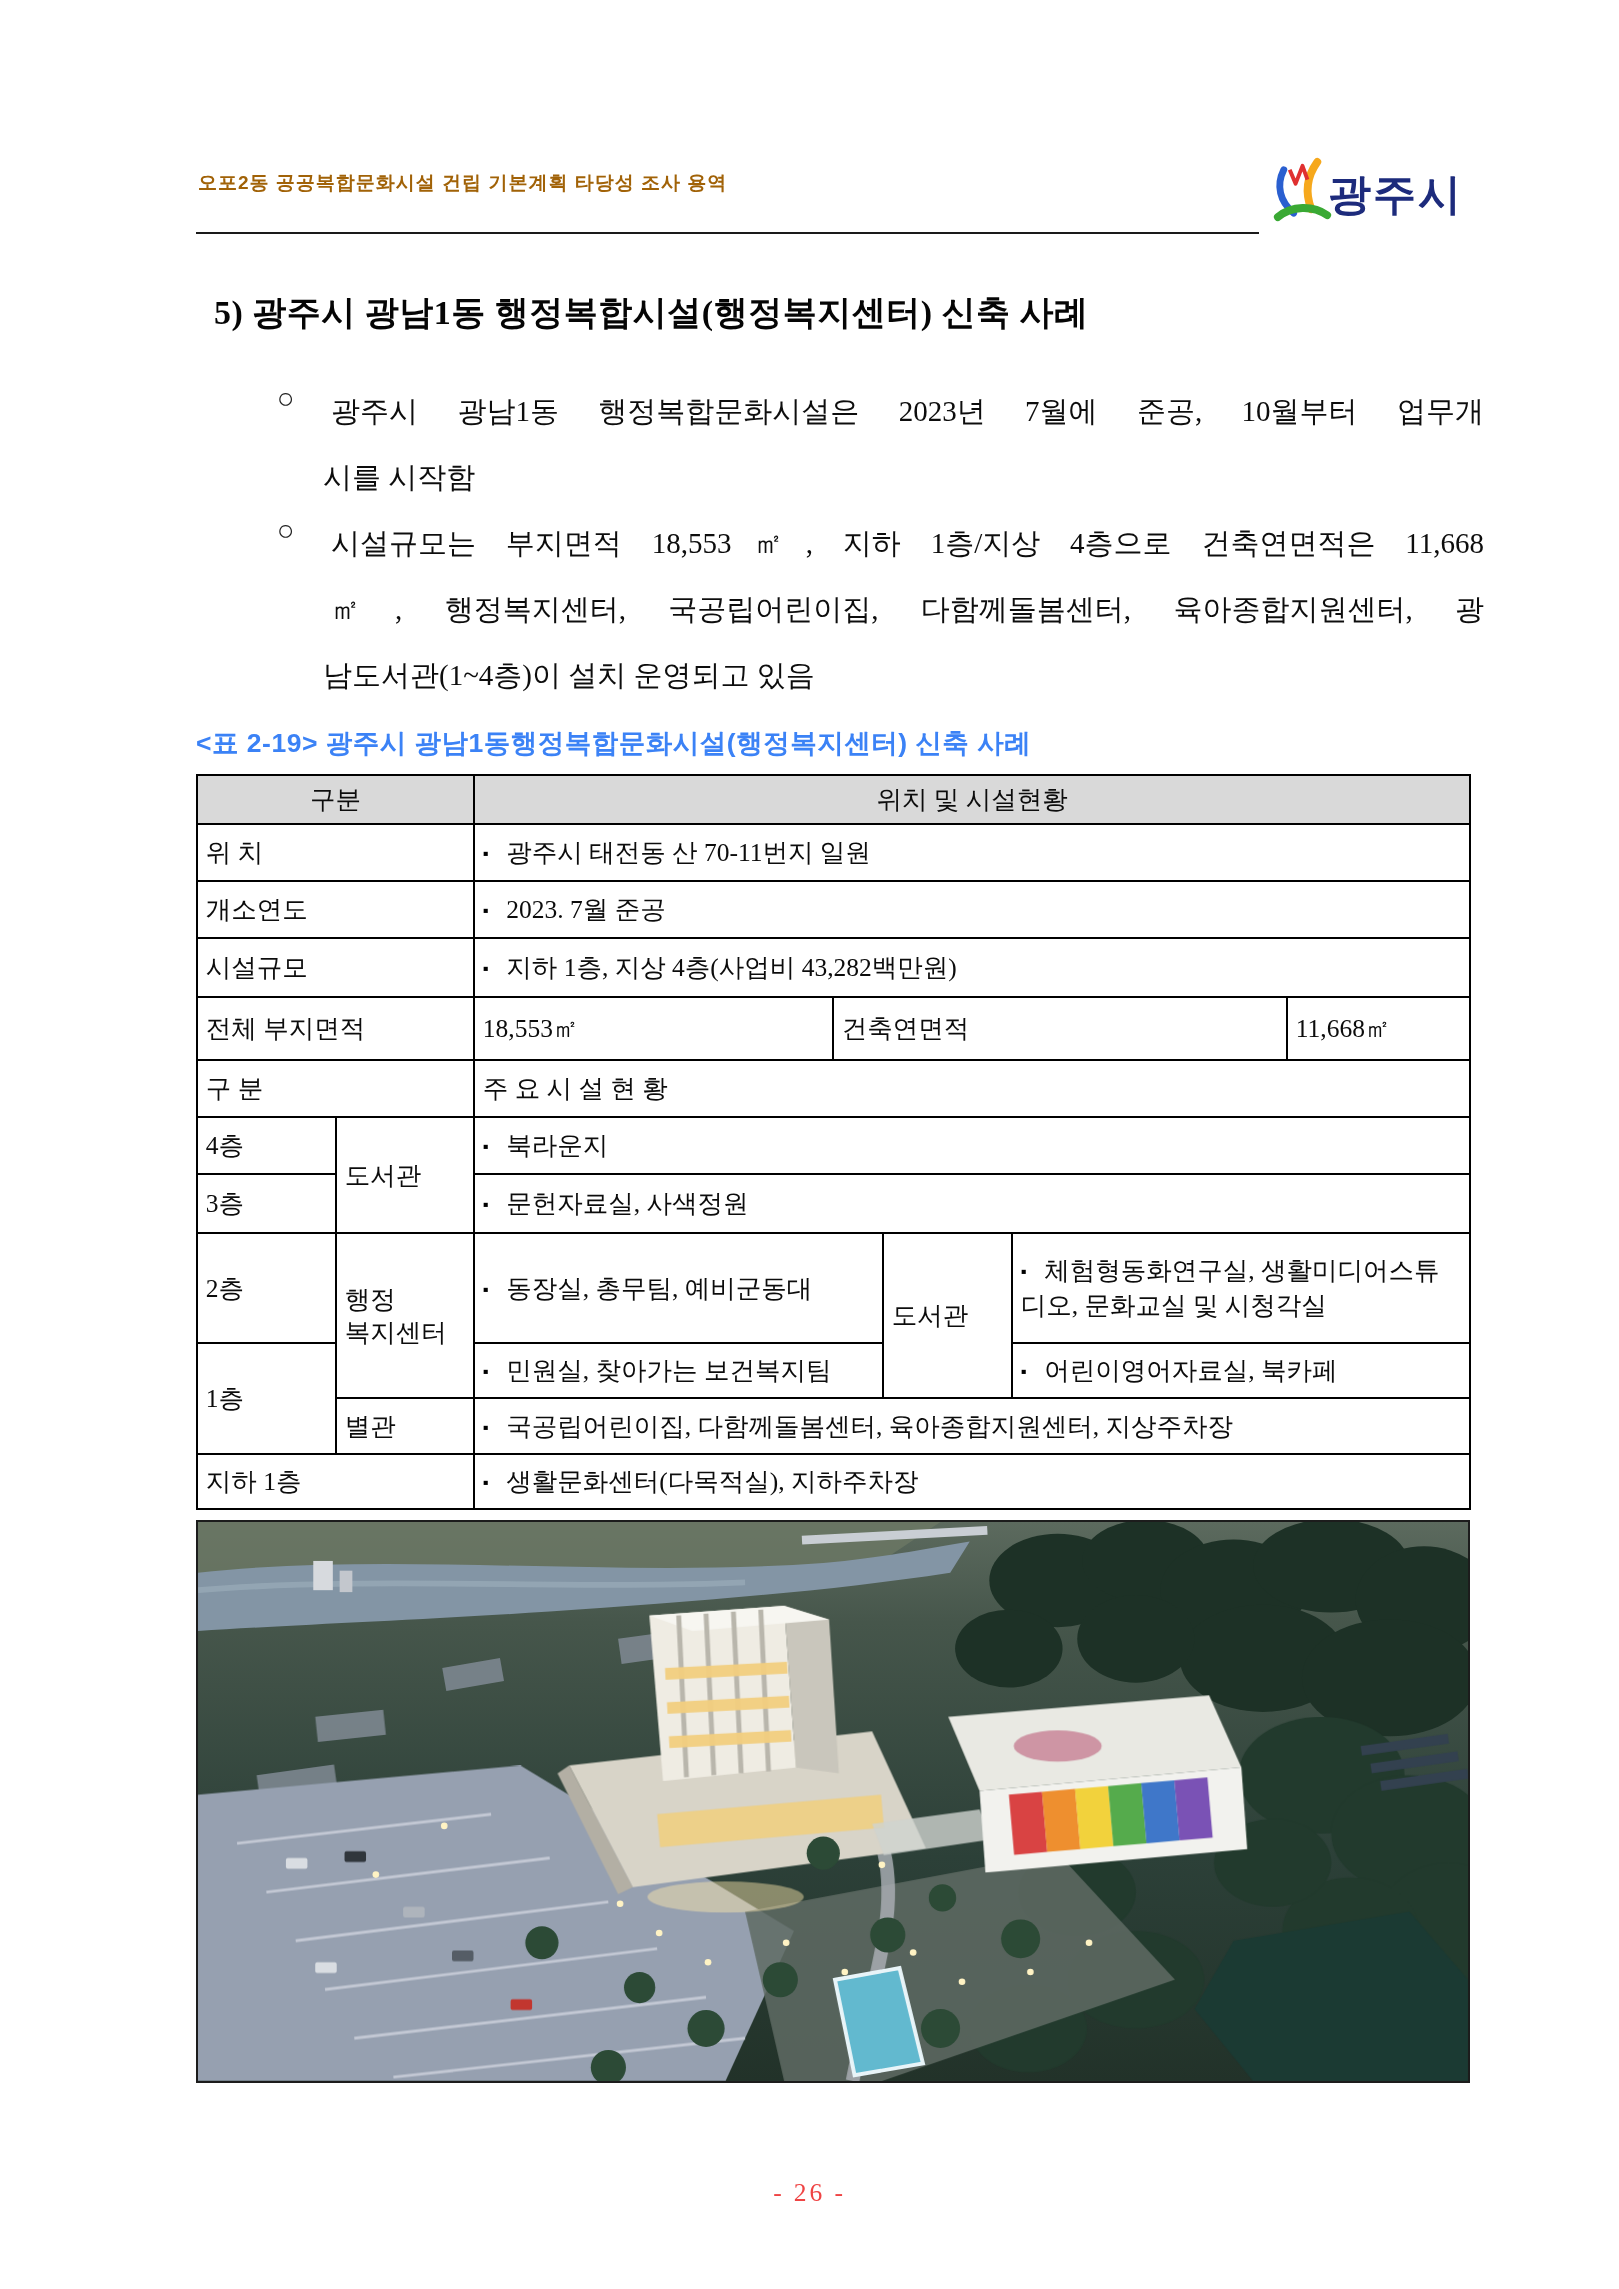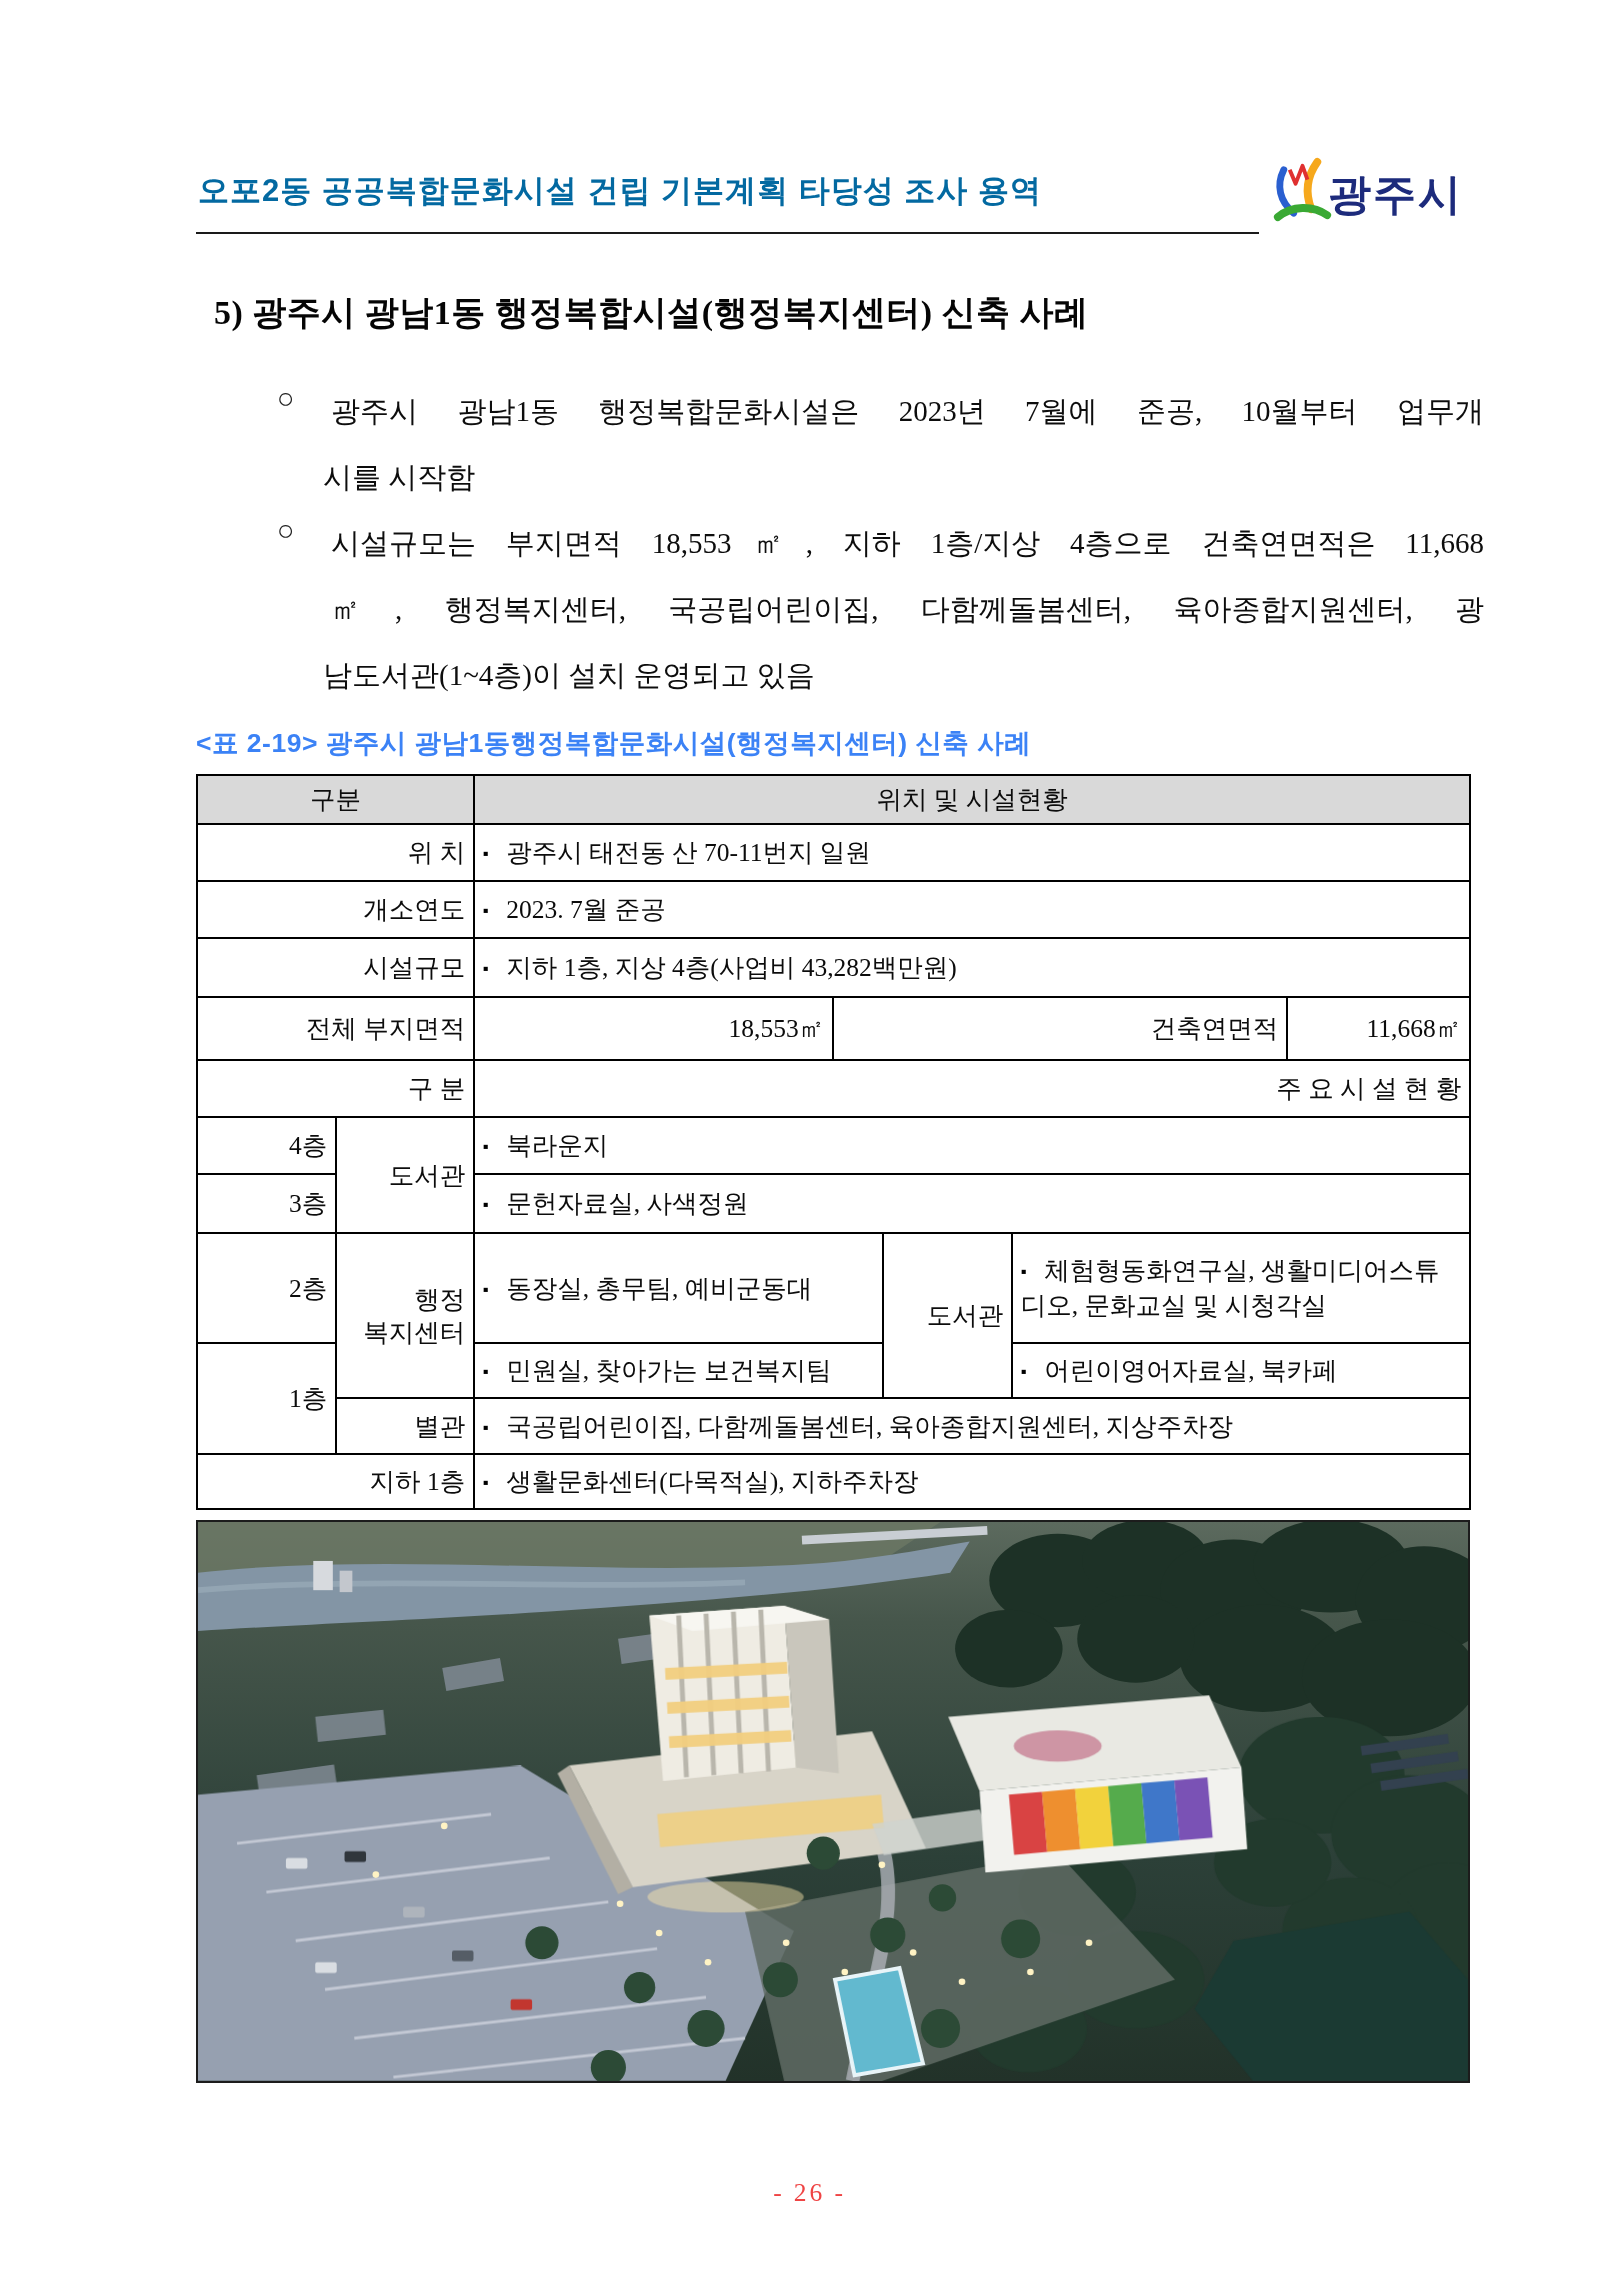--- a/index.html
+++ b/index.html
@@ -10,21 +10,21 @@
     margin:0 auto;
     overflow:hidden;
     font-family:"Liberation Serif","DejaVu Serif",serif;
     color:#111;
   }
   
   .doc-header{position:absolute;left:196px;top:152px;width:1274px;height:93px;}
   .doc-header-title{
     position:absolute;left:2px;top:17.6px;
     font-family:"Liberation Sans","DejaVu Sans",sans-serif;
-    font-weight:bold;font-size:31px;letter-spacing:1px;color:#0369a1;
+    font-weight:bold;font-size:19px;letter-spacing:1px;color:#a16207;
   }
   .doc-header-rule{position:absolute;left:0;top:80px;width:1063px;border-bottom:2.9px solid #1a1a1a;}
   .logo{position:absolute;left:1074px;top:0;width:200px;height:84px;}
   .logo-mark{position:absolute;left:0;top:3.9px;width:65px;height:71px;}
   .logo-text{
     position:absolute;left:58px;top:13.7px;
     font-family:"Liberation Sans","DejaVu Sans",sans-serif;
     font-weight:bold;font-size:43px;letter-spacing:2px;
   }
   
@@ -58,21 +58,21 @@
   table.case td,table.case th{
     border:2px solid #000;
     padding:0 7.8px;
     overflow:hidden;
     margin-top:40px;
   }
   table.case th{background:#d9d9d9;font-weight:normal;text-align:center;}
   .r-h1{height:49px;} .r-loc{height:57px;} .r-yr{height:57px;} .r-sc{height:59px;}
   .r-area{height:63px;} .r-sub{height:57px;} .r-f4{height:57px;} .r-f3{height:59px;}
   .r-f2{height:110px;} .r-f1a{height:55px;} .r-f1b{height:56px;} .r-b1{height:55px;}
-  td.c-center{text-align:right;}
+  td.c-center{text-align:left;}
   td.c-left{text-align:left;padding-left:15.7px;}
   .blt{display:inline-block;font-size:16.7px;vertical-align:2px;margin-right:17.6px;color:#000;}
   .wing{white-space:pre-line;text-align:center;line-height:33px;}
   
   .photo{
     position:absolute;left:196px;top:1520px;width:1274px;height:563px;
     border:2px solid #1c1c1c;box-sizing:border-box;background:#2c413a;
   }
   .photo svg{display:block;width:100%;height:100%;}
   

